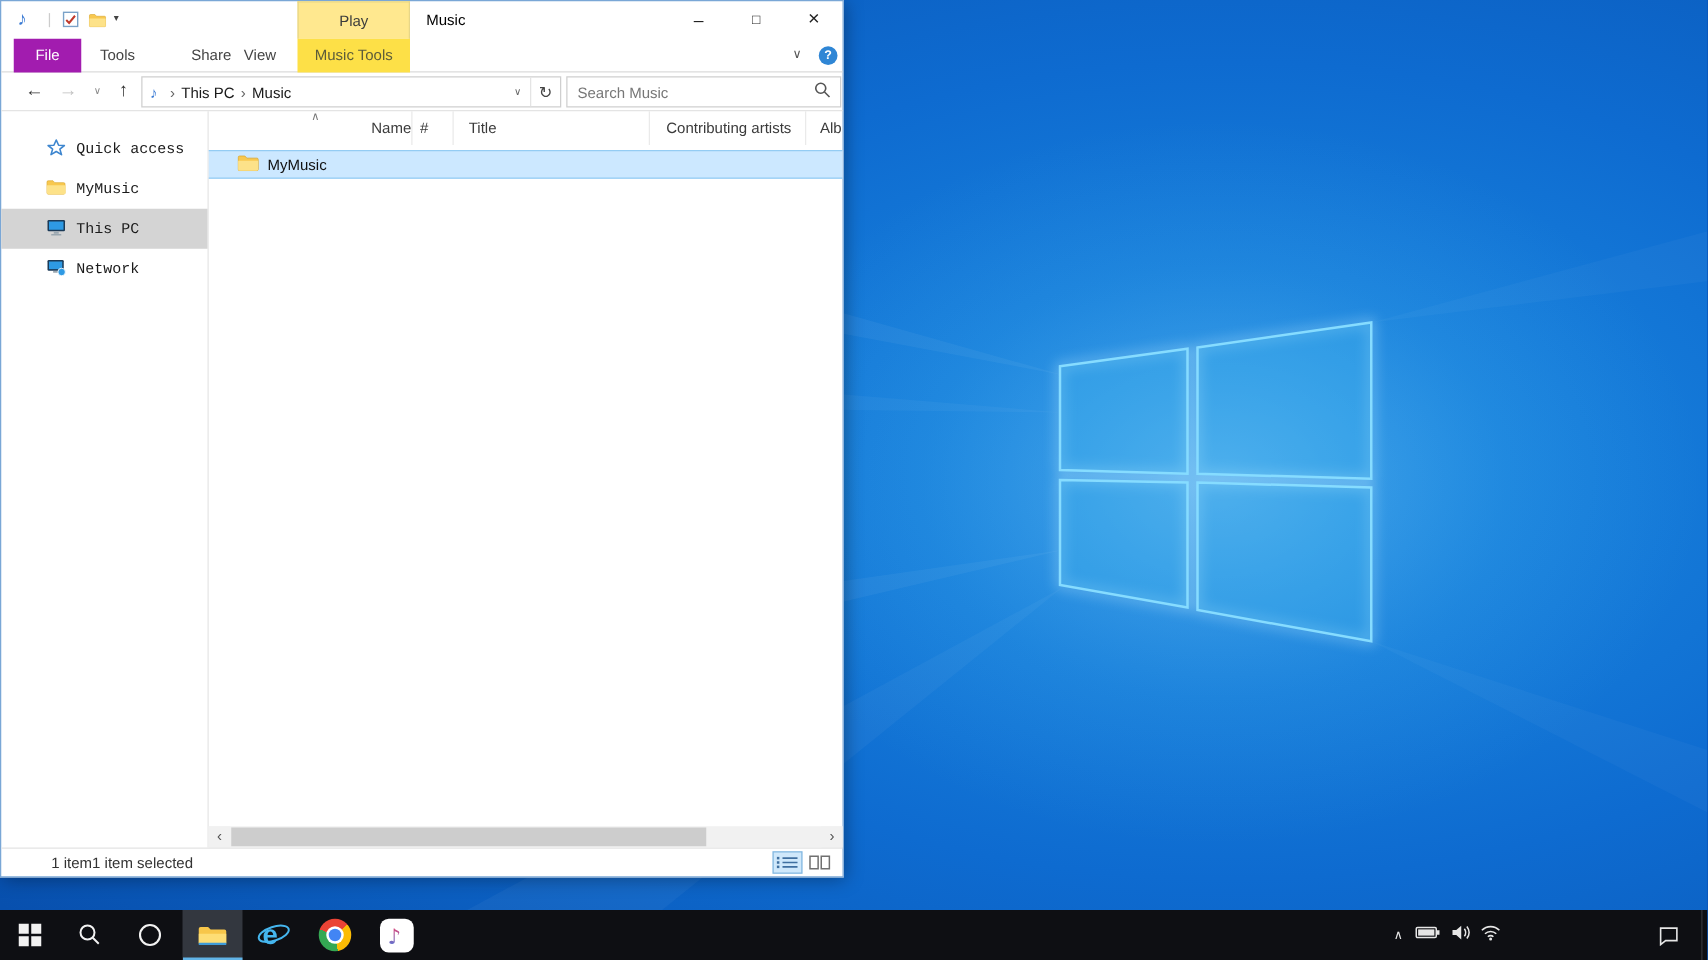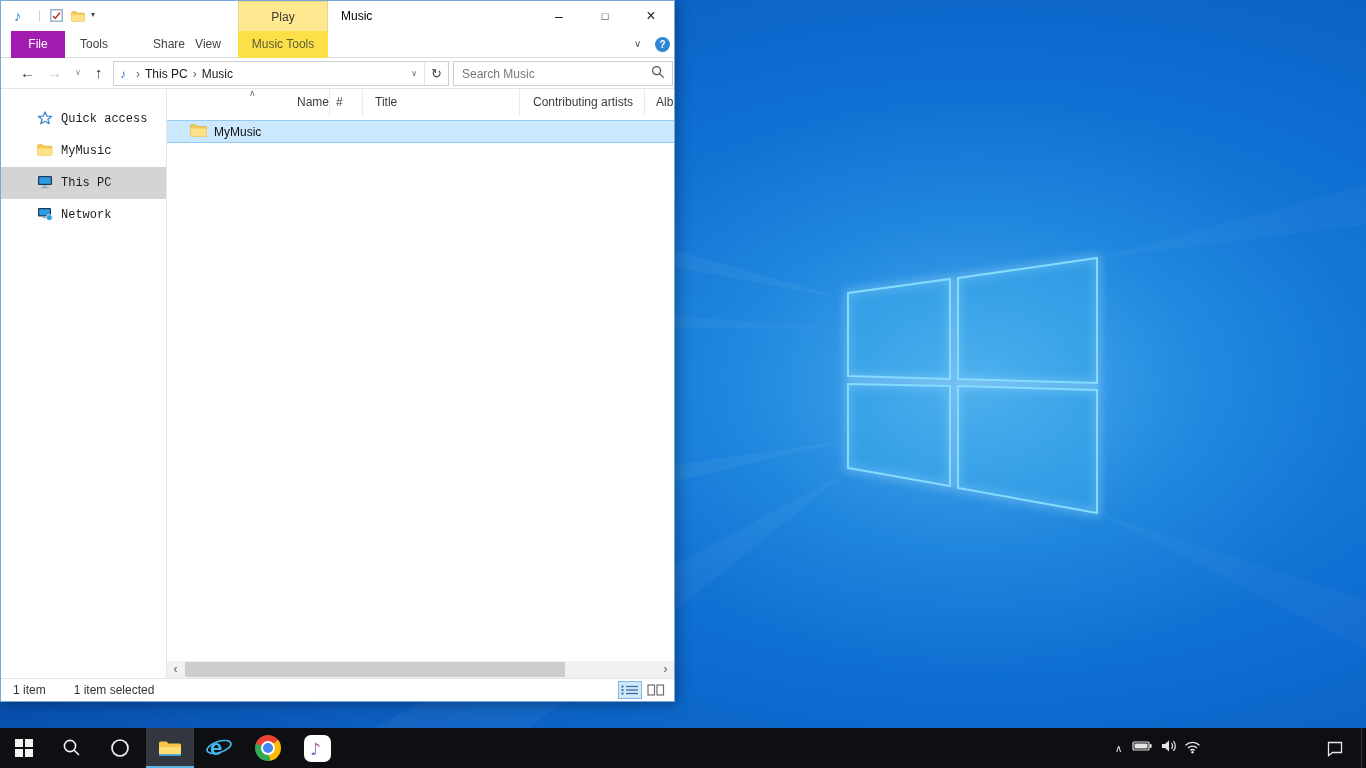--- a/index.html
+++ b/index.html
@@ -83,21 +83,21 @@
   .filerow{margin-top:4px;height:23px;background:#cce8ff;border-top:1px solid #94ccf3;
     border-bottom:1px solid #94ccf3;display:flex;align-items:center;padding-left:23px;gap:7px;}
   .filerow .fname{color:#111;}
 
   .hscroll{height:17px;flex:0 0 auto;background:#f1f1f1;display:flex;align-items:stretch;}
   .scroll-arrow{width:17px;text-align:center;line-height:17px;font-size:12px;color:#555;background:#f1f1f1;}
   .scroll-track{flex:1;position:relative;}
   .scroll-thumb{position:absolute;left:1px;top:1px;width:380px;height:15px;background:#cdcdcd;}
 
   .statusbar{height:23px;flex:0 0 auto;border-top:1px solid #e4e4e4;display:flex;align-items:center;
-    padding-left:12px;gap:28px;font-size:12px;color:#333;position:relative;}
+    padding-left:40px;font-size:12px;color:#333;position:relative;}
   .viewbtns{position:absolute;right:6px;top:2px;display:flex;gap:2px;}
   .vbtn{width:24px;height:18px;display:flex;align-items:center;justify-content:center;
     border:1px solid transparent;background:transparent;padding:0;}
   .vbtn.selected{background:#cfe8fb;border-color:#84b8e0;}
 
   
   .taskbar{position:absolute;left:0;bottom:0;width:1366px;height:40px;background:#0e0f13;}
   .tbtn{position:absolute;top:0;width:48px;height:40px;display:flex;align-items:center;
     justify-content:center;background:transparent;border:none;padding:0;}
   .tbtn.active{background:#33373f;box-shadow:inset 0 -2px 0 #61b4e8;}

